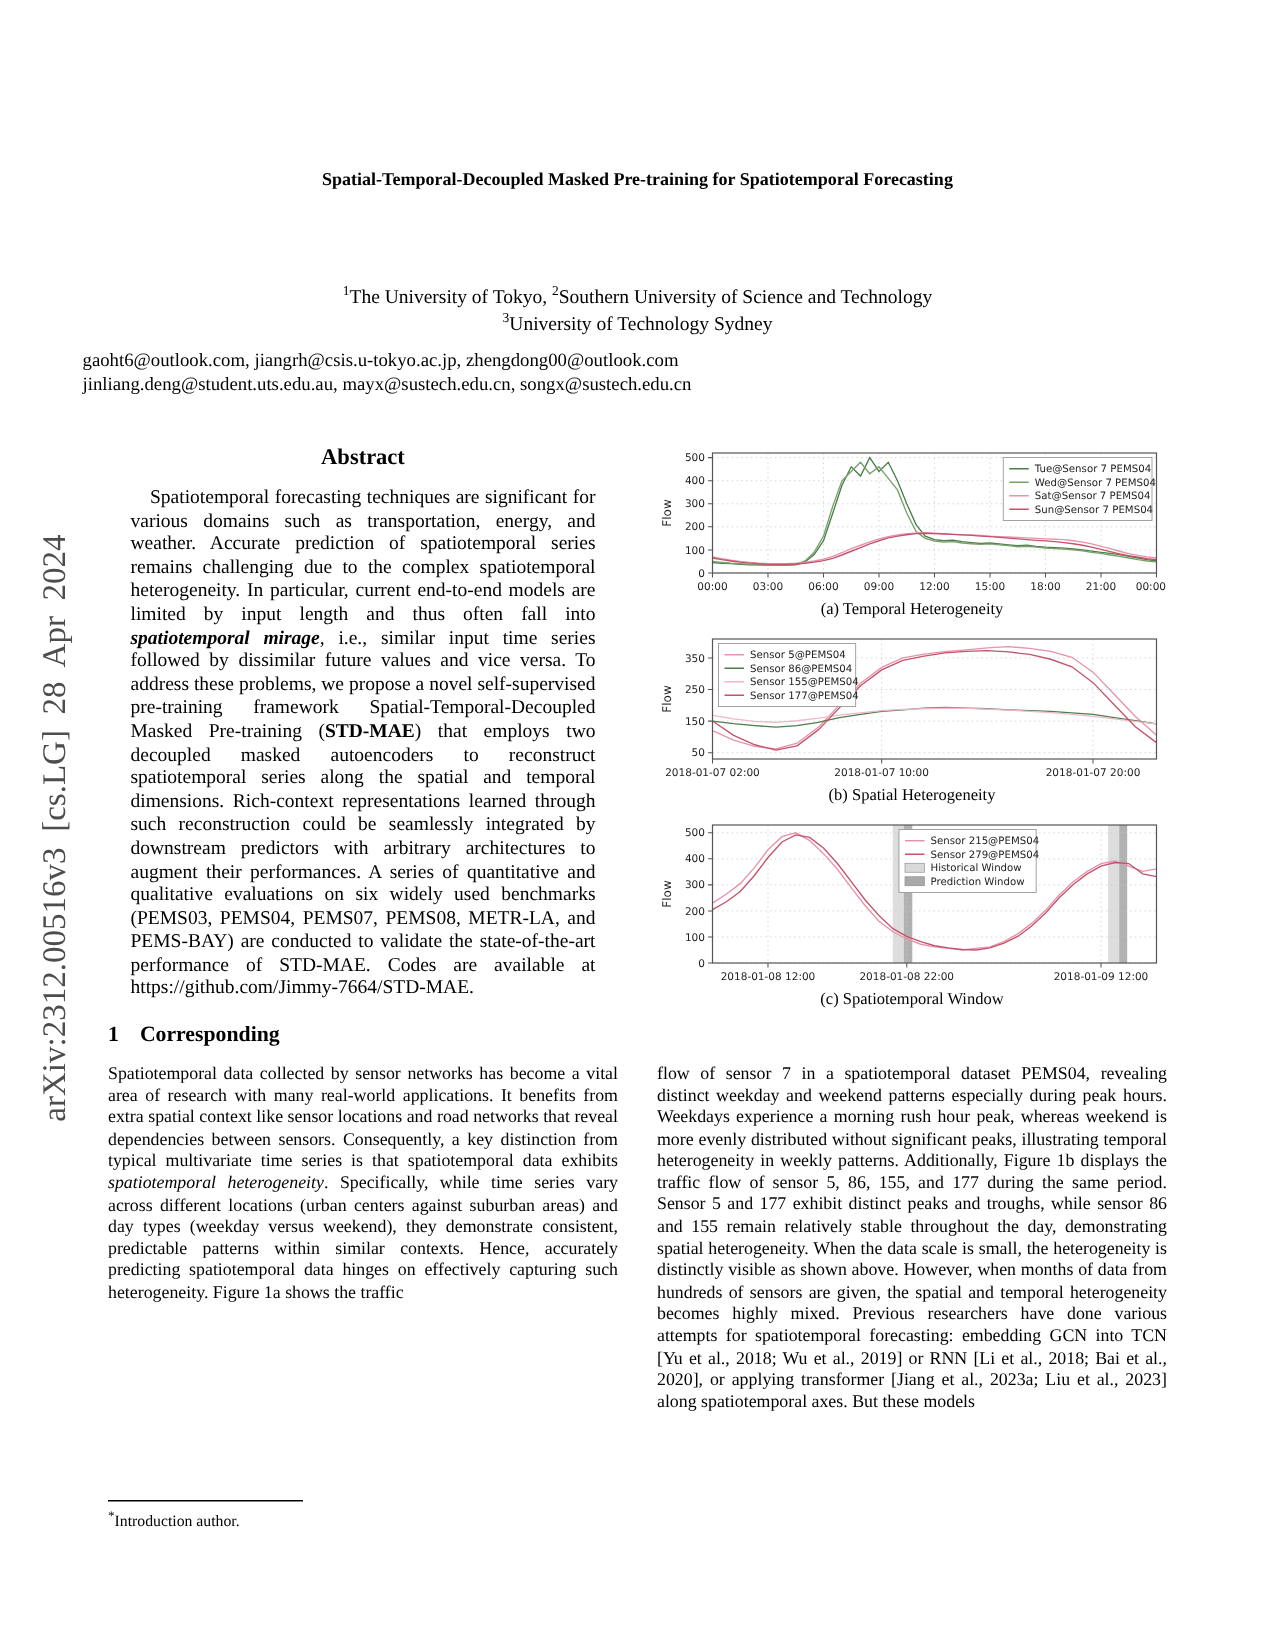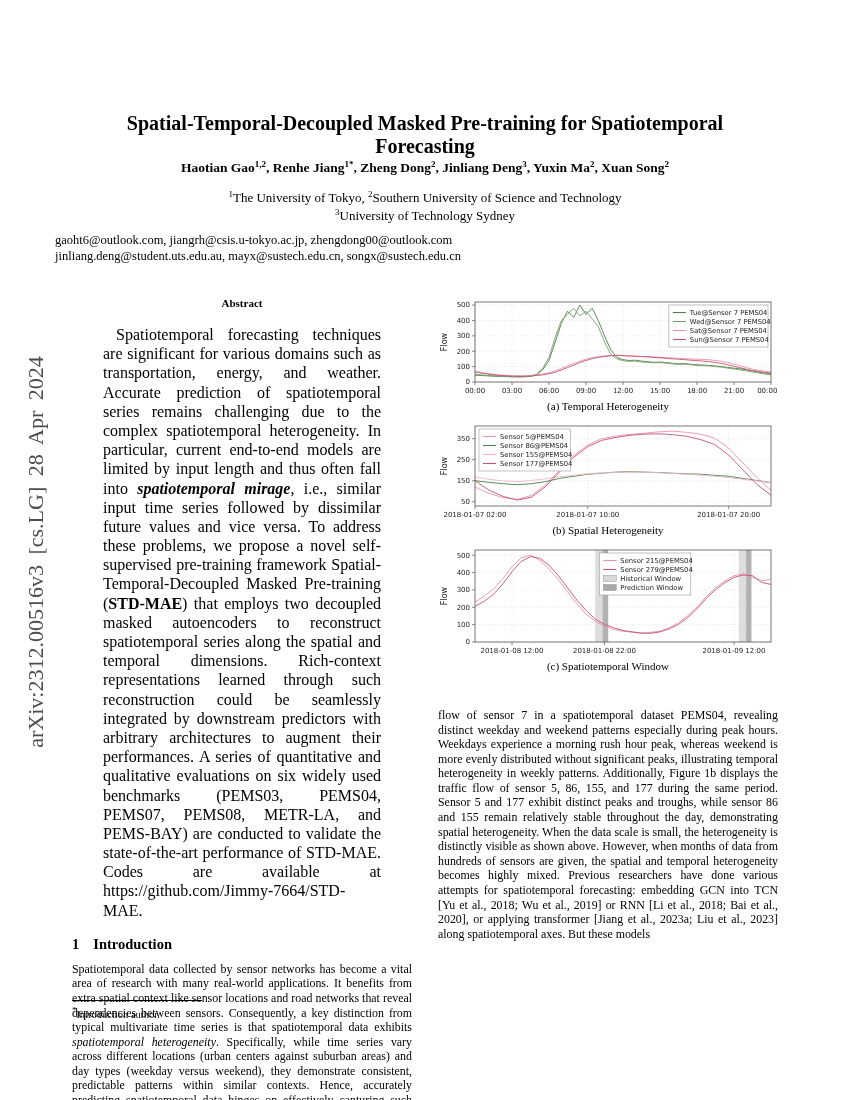--- a/index.html
+++ b/index.html
@@ -1,32 +1,32 @@
 <!DOCTYPE html>
 <html><head>
 <meta charset="utf-8">
 <style>
   html,body{margin:0;padding:0;background:#e8e8e8;}
   .page{position:relative;width:850px;height:1100px;background:#ffffff;margin:0 auto;
         font-family:"Liberation Serif",serif;color:#000;overflow:hidden;}
   .arxiv-strip{position:absolute;top:552px;left:36px;transform:translate(-50%,-50%) rotate(-90deg);
         white-space:nowrap;font-size:22px;color:#4d4d4d;word-spacing:5px;}
   .title{position:absolute;top:112px;left:80px;width:690px;text-align:center;
-        font-size:20px;font-weight:bold;margin:0;}
+        font-size:12px;font-weight:bold;margin:0;}
   .authors{position:absolute;top:160px;left:55px;width:740px;text-align:center;
         font-size:13.5px;font-weight:bold;}
   .authors sup, .affils sup{font-size:9px;line-height:0;}
   .affils{position:absolute;top:189px;left:55px;width:740px;text-align:center;
         font-size:13px;line-height:18px;}
   .emails{position:absolute;top:232px;left:55px;width:740px;
         font-size:12.5px;line-height:16px;}
   .col-left{position:absolute;left:72px;top:297px;width:340px;}
   .col-right{position:absolute;left:438px;top:297px;width:340px;}
-  .abstract-heading{text-align:center;font-size:11px;font-weight:bold;margin:0 0 9px 0;}
-  .abstract-body{font-size:16px;line-height:1.2;text-align:justify;margin:16px;
+  .abstract-heading{text-align:center;font-size:15px;font-weight:bold;margin:0 0 9px 0;}
+  .abstract-body{font-size:13px;line-height:1.2;text-align:justify;margin:0;
         padding:0 15px;text-indent:13px;}
   .bi{font-weight:bold;font-style:italic;}
   .em{font-style:italic;}
   .section-heading{font-size:14.5px;font-weight:bold;margin:16px 0 9px 0;}
   .sec-num{margin-right:14px;}
   .body-text{font-size:11.9px;line-height:1.225;text-align:justify;margin:0;}
   .footnote{position:absolute;left:72px;top:1000px;width:340px;font-size:10.5px;}
   .footnote-rule{width:130px;border-top:1px solid #000;margin-bottom:4px;}
   figure{margin:0;}
   .subfig svg{display:block;}
@@ -37,37 +37,36 @@
 </style>
 </head>
 <body>
 
 <div class="page">
 
   <div class="arxiv-strip">arXiv:2312.00516v3 [cs.LG] 28 Apr 2024</div>
 
   <h1 class="title">Spatial-Temporal-Decoupled Masked Pre-training for Spatiotemporal Forecasting</h1>
 
-  <div class="authors" id="authors"><span>Haotian Gao<sup>1,2</sup></span>,  <span>Renhe Jiang<sup>1*</sup></span>,  <span>Zheng Dong<sup>2</sup></span>,  <span>Jinliang Deng<sup>3</sup></span>,  <span>Yuxin Ma<sup>2</sup></span>,  <span>Xuan Song<sup>2</sup></span></div>
 
   <div class="affils" id="affils">
       <div><sup>1</sup>The University of Tokyo, <sup>2</sup>Southern University of Science and Technology</div>
       <div><sup>3</sup>University of Technology Sydney</div>
     </div>
 
   <div class="emails">
     <div>gaoht6@outlook.com, jiangrh@csis.u-tokyo.ac.jp, zhengdong00@outlook.com</div>
     <div>jinliang.deng@student.uts.edu.au, mayx@sustech.edu.cn, songx@sustech.edu.cn</div>
   </div>
 
   <section class="col-left">
     <h2 class="abstract-heading">Abstract</h2>
     <p class="abstract-body"><span>Spatiotemporal forecasting techniques are significant for various domains such as transportation, energy, and weather. Accurate prediction of spatiotemporal series remains challenging due to the complex spatiotemporal heterogeneity. In particular, current end-to-end models are limited by input length and thus often fall into </span><span class="bi">spatiotemporal mirage</span><span>, i.e., similar input time series followed by dissimilar future values and vice versa. To address these problems, we propose a novel self-supervised pre-training framework Spatial-Temporal-Decoupled Masked Pre-training (</span><span class="bi" style="font-style:normal;">STD-MAE</span><span>) that employs two decoupled masked autoencoders to reconstruct spatiotemporal series along the spatial and temporal dimensions. Rich-context representations learned through such reconstruction could be seamlessly integrated by downstream predictors with arbitrary architectures to augment their performances. A series of quantitative and qualitative evaluations on six widely used benchmarks (PEMS03, PEMS04, PEMS07, PEMS08, METR-LA, and PEMS-BAY) are conducted to validate the state-of-the-art performance of STD-MAE. Codes are available at </span><span class="link">https://github.com/Jimmy-7664/STD-MAE</span><span>.</span></p>
 
-    <h2 class="section-heading"><span class="sec-num">1</span><span>Introduction</span></h2>
+    <h2 class="section-heading"><span class="sec-num">1</span><span>Corresponding</span></h2>
 
     <p class="body-text"><span>Spatiotemporal data collected by sensor networks has become a vital area of research with many real-world applications. It benefits from extra spatial context like sensor locations and road networks that reveal dependencies between sensors. Consequently, a key distinction from typical multivariate time series is that spatiotemporal data exhibits </span><span class="em">spatiotemporal heterogeneity</span><span>. Specifically, while time series vary across different locations (urban centers against suburban areas) and day types (weekday versus weekend), they demonstrate consistent, predictable patterns within similar contexts. Hence, accurately predicting spatiotemporal data hinges on effectively capturing such heterogeneity. Figure 1a shows the traffic</span></p>
   </section>
 
   <div class="footnote">
     <div class="footnote-rule"></div>
     <div><sup>*</sup><span>Introduction author.</span></div>
   </div>
 
   <section class="col-right">

